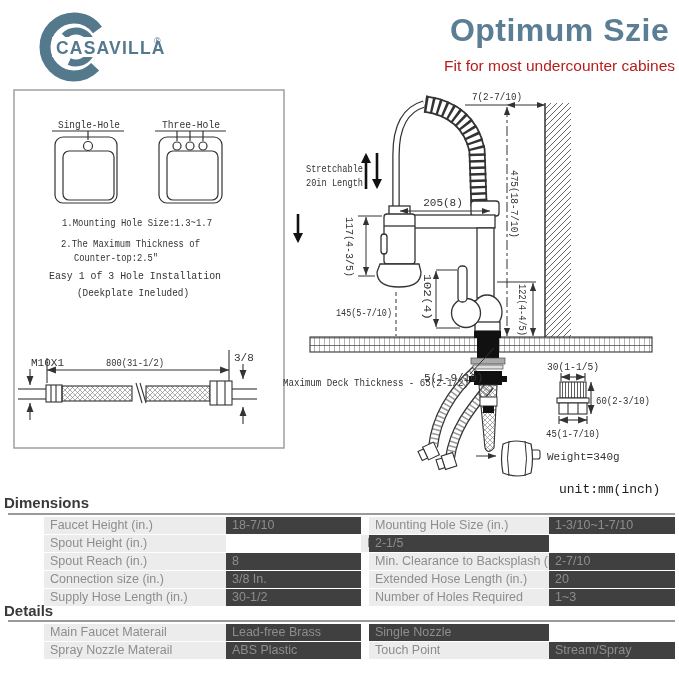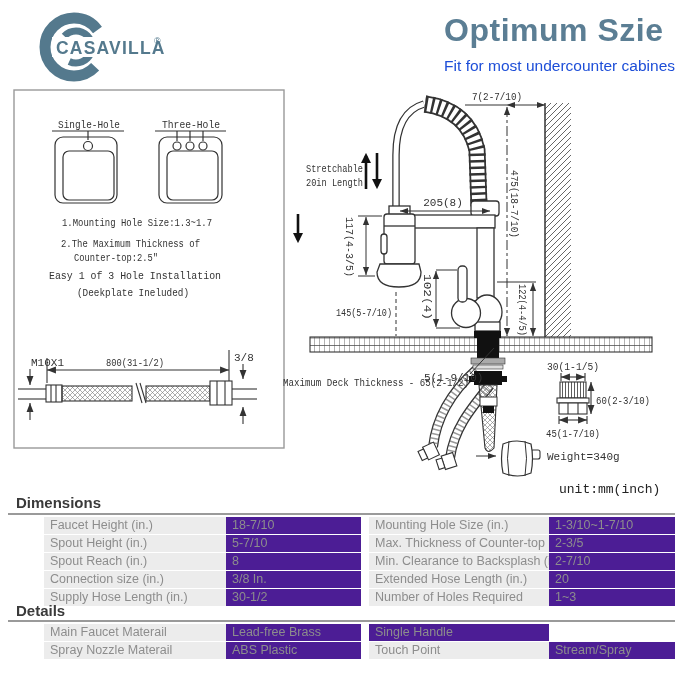--- a/index.html
+++ b/index.html
@@ -1,34 +1,34 @@
 <!DOCTYPE html>
 <html><head>
 <meta charset="utf-8">
 <style>
   html,body{margin:0;padding:0;background:#fff;}
   #page{position:relative;width:679px;height:696px;background:#fff;overflow:hidden;
         font-family:"Liberation Sans",sans-serif;}
   
   #brand-logo{position:absolute;left:16px;top:6px;}
-  #title-block{position:absolute;right:4px;top:14px;text-align:left;}
+  #title-block{position:absolute;right:4px;top:14px;text-align:center;}
   #page-title{font-size:32px;font-weight:bold;color:#5b7e94;line-height:1.05;
               font-family:"Liberation Sans",sans-serif;letter-spacing:.5px;}
-  #page-subtitle{font-size:15.5px;color:#1d4ed8;margin-top:9px;}
+  #page-subtitle{font-size:15.5px;color:#b91c1c;margin-top:9px;}
   
   #drawing{position:absolute;left:0;top:0;}
   .cad{font-family:"Liberation Mono","DejaVu Sans Mono",monospace;fill:#333;font-size:11px;}
   
-  .sec-title{position:absolute;left:16px;font-size:15px;font-weight:bold;color:#3a3a3a;}
+  .sec-title{position:absolute;left:4px;font-size:15px;font-weight:bold;color:#3a3a3a;}
   .spec-table{position:absolute;left:8px;right:4px;border-top:2px solid #9a9a9a;padding-top:2px;}
   .trow{display:grid;grid-template-columns:182px 135px 8px 180px 1fr;margin-bottom:1.5px;padding-left:36px;}
   .cell{height:16.5px;line-height:16.5px;font-size:12.5px;color:#8d8d8d;
         padding-left:6px;white-space:nowrap;overflow:hidden;}
   .lab{background:#ececec;}
-  .val{background:#4c1d95;}
+  .val{background:#404040;}
   .gapc{background:#fff;}
 </style>
 </head>
 <body>
 
 <div id="page">
 
   <svg id="brand-logo" width="150" height="82" viewBox="0 0 150 82">
     <g>
       <circle cx="58" cy="41" r="29" fill="none" stroke="#54798d" stroke-width="11" pathLength="100" stroke-dasharray="78 22" stroke-dashoffset="-12"></circle>
@@ -259,24 +259,23 @@
   <div class="spec-table" style="top:513px">
     <div class="trow">
       <div class="cell lab">Faucet Height (in.)</div>
       <div class="cell val">18-7/10</div>
       <div class="cell gapc"></div>
       <div class="cell lab">Mounting Hole Size (in.)</div>
       <div class="cell val">1-3/10~1-7/10</div>
     </div>
     <div class="trow">
       <div class="cell lab">Spout Height (in.)</div>
-      <div class="cell val">5-7/10</div>
       <div class="cell gapc"></div>
       <div class="cell lab">Max. Thickness of Counter-top (in.)</div>
-      <div class="cell val">2-3/5</div>
+      <div class="cell val">2-1/5</div>
     </div>
     <div class="trow">
       <div class="cell lab">Spout Reach (in.)</div>
       <div class="cell val">8</div>
       <div class="cell gapc"></div>
       <div class="cell lab">Min. Clearance to Backsplash (in.)</div>
       <div class="cell val">2-7/10</div>
     </div>
     <div class="trow">
       <div class="cell lab">Connection size (in.)</div>
@@ -293,21 +292,21 @@
       <div class="cell val">1~3</div>
     </div>
   </div>
 
   <div class="sec-title" style="top:602px">Details</div>
   <div class="spec-table" style="top:620px">
     <div class="trow">
       <div class="cell lab">Main Faucet Materail</div>
       <div class="cell val">Lead-free Brass</div>
       <div class="cell gapc"></div>
-      <div class="cell val">Single Handle</div>
+      <div class="cell val">Single Nozzle</div>
     </div>
     <div class="trow">
       <div class="cell lab">Spray Nozzle Materail</div>
       <div class="cell val">ABS Plastic</div>
       <div class="cell gapc"></div>
       <div class="cell lab">Touch Point</div>
       <div class="cell val">Stream/Spray</div>
     </div>
   </div>
 

